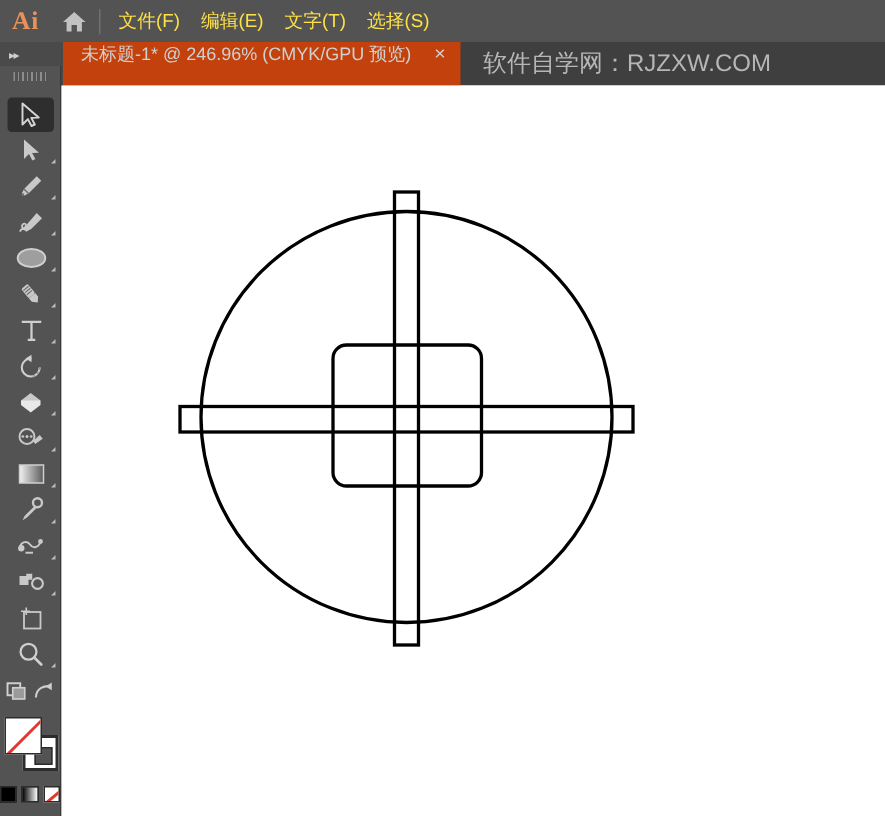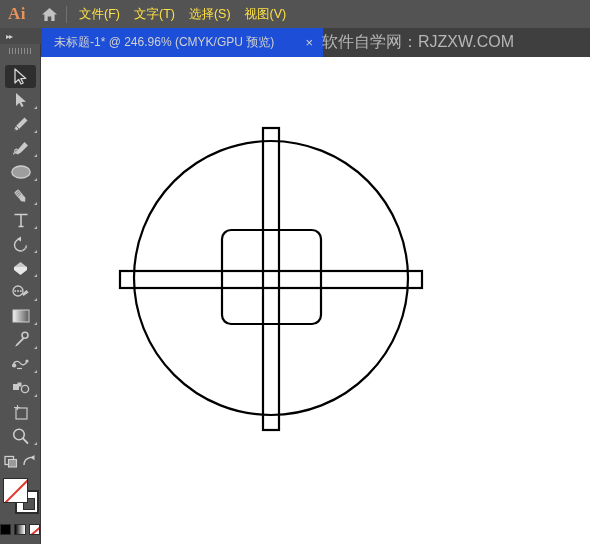--- a/index.html
+++ b/index.html
@@ -52,24 +52,23 @@
     width: 590px; height: 29px;
     background: #3f3f3f;
   }
   .tab-left-pad {
     position: absolute; left: 0; top: 0; width: 42px; height: 29px;
     background: #4a4a4a;
   }
   .tab {
     position: absolute; left: 42px; top: 0;
     height: 29px;
-    background: #1d4ed8;
-    display: flex; align-items: center;
+    background: #c2410c;
+    display: flex; 
     padding: 0 7px 0 12px;
-    gap: 16px;
   }
   .tab-title {
     color: #d0d0d0; font-size: 12px; white-space: nowrap;
   }
   .tab-close {
     color: #cfcfcf; font-size: 13px; margin-left: 12px;
     width: 14px; text-align: center; cursor: pointer;
   }
   .watermark {
     position: absolute; left: 322px; top: 0; height: 29px;
@@ -185,23 +184,23 @@
   <div class="menubar">
     <div class="ai-logo">Ai</div>
     <div class="home-btn">
       <svg width="17" height="15" viewBox="0 0 17 15" aria-hidden="true">
         <path d="M8.5 1 L16 7.6 L13.6 7.6 L13.6 14 L10.3 14 L10.3 9.6 L6.7 9.6 L6.7 14 L3.4 14 L3.4 7.6 L1 7.6 Z" fill="#c2c2c2"></path>
       </svg>
     </div>
     <div class="menu-sep"></div>
     <div class="menu-items">
       <div class="menu-item">文件(F)</div>
+      <div class="menu-item">编辑(E)</div>
       <div class="menu-item">文字(T)</div>
       <div class="menu-item">选择(S)</div>
-      <div class="menu-item">视图(V)</div>
     </div>
   </div>
 
   <div class="tabbar">
     <div class="tab-left-pad"></div>
     <div class="tab">
       <div class="tab-title">未标题-1* @ 246.96% (CMYK/GPU 预览)</div>
       <div class="tab-close">×</div>
     </div>
     <div class="watermark">软件自学网：RJZXW.COM</div>

